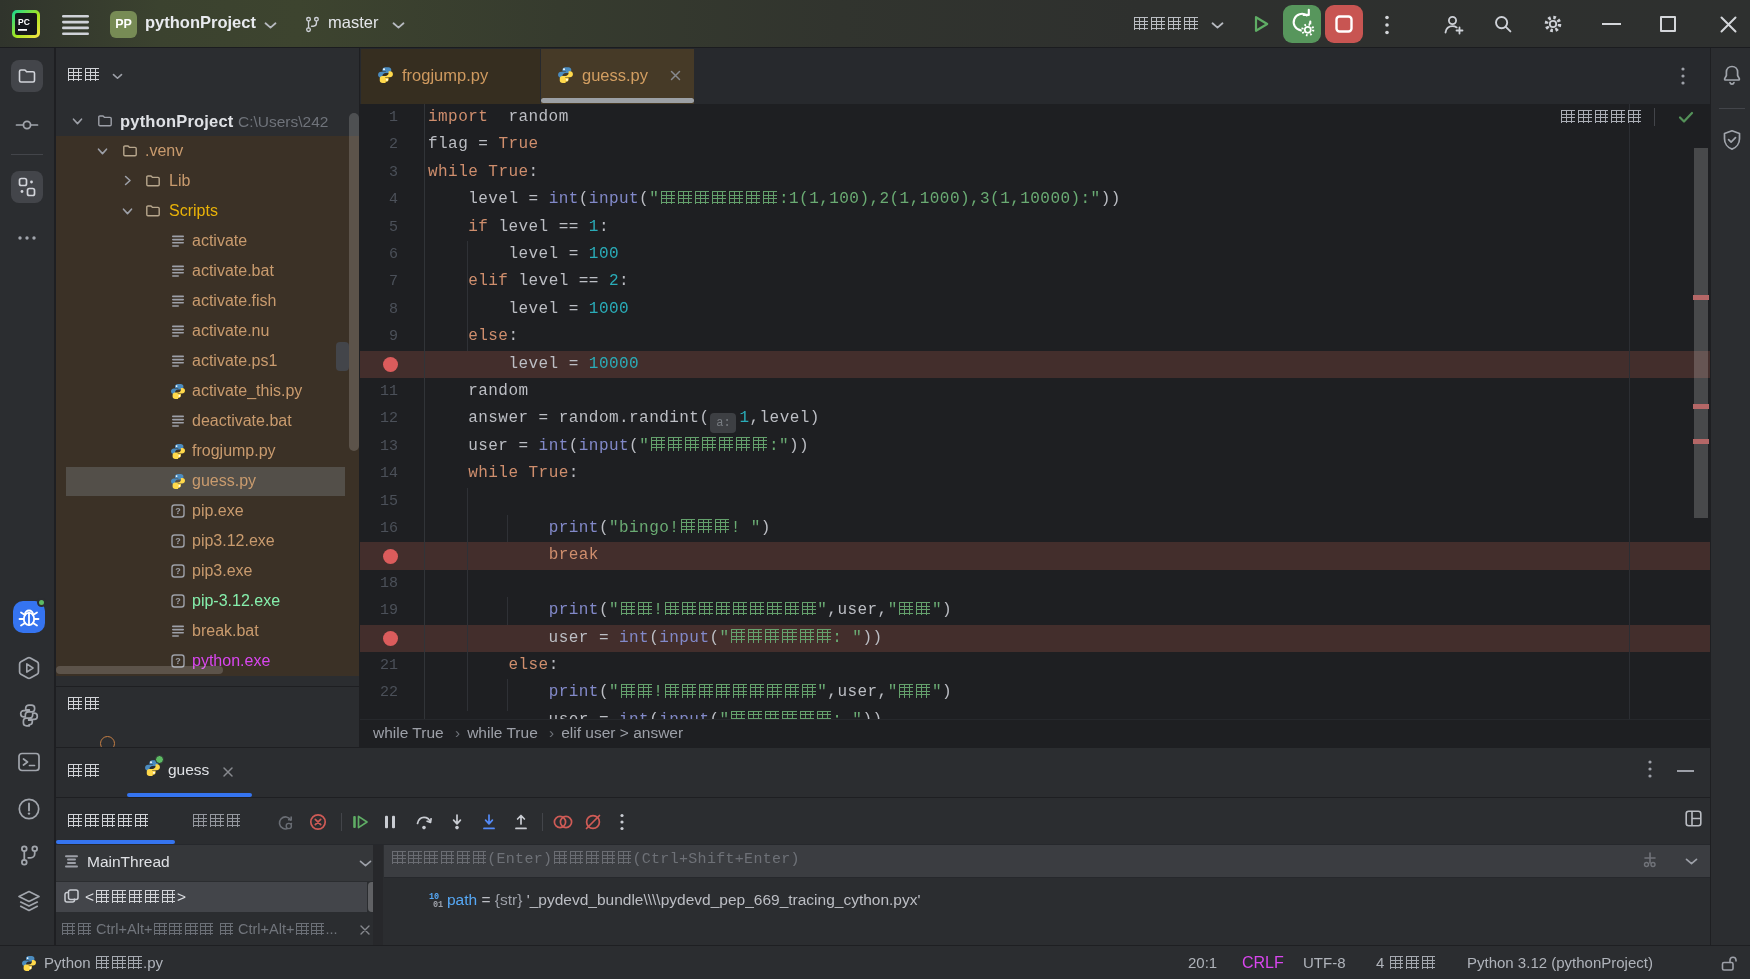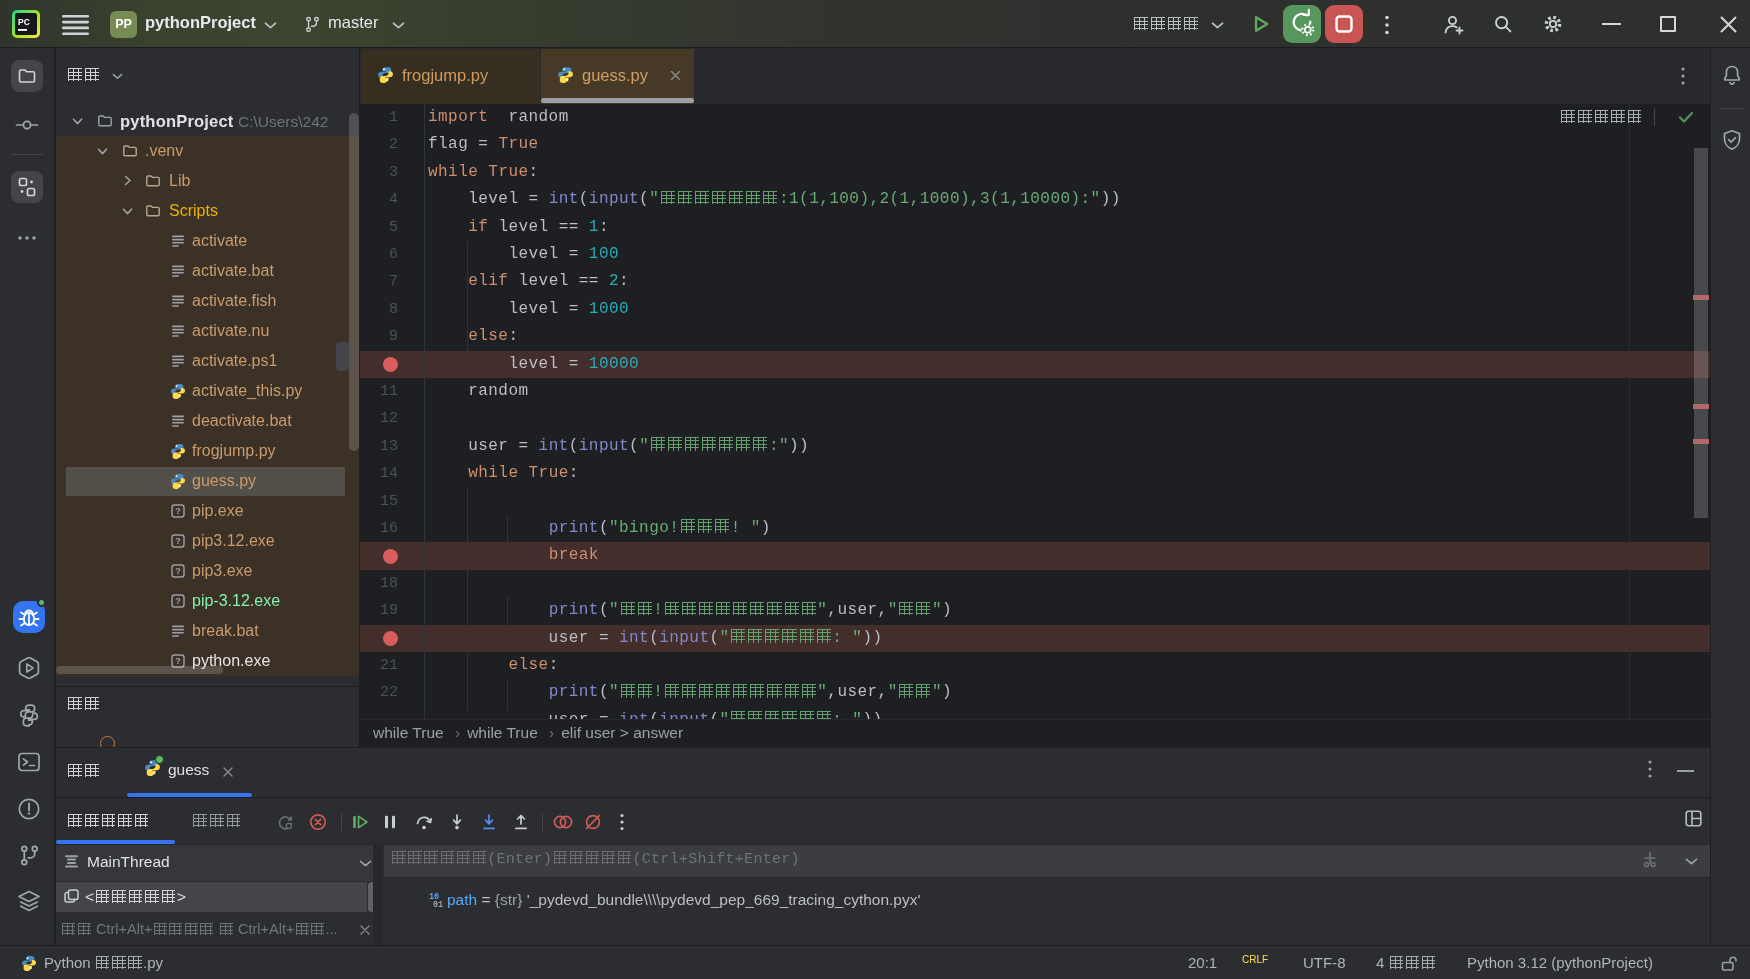--- a/index.html
+++ b/index.html
@@ -393,21 +393,21 @@
           <rect x="2" y="12.2" width="7" height="1.6" rx=".8" fill="#9da0a8"></rect>
         </svg>
       </div>
       <div class="trow" style="left:136px;top:568px;color:#c99b6e">break.bat</div>
       <div class="abs" style="left:114px;top:605px">
         <svg width="16" height="16" viewBox="0 0 16 16" style="">
           <rect x="2" y="2" width="12" height="12" rx="2.5" fill="none" stroke="#9da0a8" stroke-width="1.4"></rect>
 <text x="8" y="11.4" font-family="Liberation Sans" font-size="9" font-weight="bold" fill="#9da0a8" text-anchor="middle">?</text>
         </svg>
       </div>
-      <div class="trow" style="left:136px;top:598px;color:#e5e5e5">python.exe</div>
+      <div class="trow" style="left:136px;top:598px;color:#d946ef">python.exe</div>
       <div class="abs" style="left:280px;top:294px;width:13px;height:29px;background:#43454a;border-radius:4px"></div>
       <div class="abs" style="left:293px;top:65px;width:10px;height:338px;background:rgba(255,255,255,.17);border-radius:5px"></div>
       <div class="abs" style="left:0px;top:618px;width:167px;height:8px;background:rgba(255,255,255,.17);border-radius:4px"></div>
       <div class="abs" style="left:0;top:638px;width:303px;height:1px;background:#1e1f22"></div>
       <div class="abs" style="left:11px;top:647px;font-size:15.5px;font-weight:600;color:#dfe1e5"><i class="c"></i><i class="c"></i></div>
       <div class="abs" style="left:44px;top:688px;width:15px;height:15px;border:1.8px solid #c57f45;border-radius:50%"></div>
     </div>
     <div class="abs" style="left:359px;top:48px;width:1px;height:897px;background:#1e1f22"></div>
     <div class="abs" style="left:360px;top:48px;width:1350px;height:698px;background:#1e1f22;overflow:hidden">
       <div class="abs" style="left:0;top:0;width:1350px;height:56px;background:#27292d"></div>
@@ -485,20 +485,21 @@
       <div class="codeline" style="left:68px;top:83.4px">flag = <span class="k">True</span></div>
       <div class="codeline" style="left:68px;top:110.8px"><span class="k">while</span> <span class="k">True</span>:</div>
       <div class="codeline" style="left:68px;top:138.2px">    level = <span class="b">int</span>(<span class="b">input</span>(<span class="s">"<i class="c"></i><i class="c"></i><i class="c"></i><i class="c"></i><i class="c"></i><i class="c"></i><i class="c"></i>:1(1,100),2(1,1000),3(1,10000):"</span>))</div>
       <div class="codeline" style="left:68px;top:165.6px">    <span class="k">if</span> level == <span class="n">1</span>:</div>
       <div class="codeline" style="left:68px;top:193.0px">        level = <span class="n">100</span></div>
       <div class="codeline" style="left:68px;top:220.4px">    <span class="k">elif</span> level == <span class="n">2</span>:</div>
       <div class="codeline" style="left:68px;top:247.8px">        level = <span class="n">1000</span></div>
       <div class="codeline" style="left:68px;top:275.2px">    <span class="k">else</span>:</div>
       <div class="codeline" style="left:68px;top:302.6px">        level = <span class="n">10000</span></div>
       <div class="codeline" style="left:68px;top:330.0px">    random</div>
+      <div class="codeline" style="left:68px;top:357.4px">    answer = random.randint(<span style="display:inline-block;width:26px;height:20px;margin:0 3px 0 1px;background:#3d3f43;border-radius:4px;vertical-align:-4px;text-align:center;line-height:20px;font-size:12px;color:#787c82;letter-spacing:0">a:</span><span class="n">1</span>,level)</div>
       <div class="codeline" style="left:68px;top:384.8px">    user = <span class="b">int</span>(<span class="b">input</span>(<span class="s">"<i class="c"></i><i class="c"></i><i class="c"></i><i class="c"></i><i class="c"></i><i class="c"></i><i class="c"></i>:"</span>))</div>
       <div class="codeline" style="left:68px;top:412.2px">    <span class="k">while</span> <span class="k">True</span>:</div>
       <div class="codeline" style="left:68px;top:467.0px">            <span class="b">print</span>(<span class="s">"bingo!<i class="c"></i><i class="c"></i><i class="c"></i>! "</span>)</div>
       <div class="codeline" style="left:68px;top:494.4px">            <span class="k">break</span></div>
       <div class="codeline" style="left:68px;top:549.2px">            <span class="b">print</span>(<span class="s">"<i class="c"></i><i class="c"></i>!<i class="c"></i><i class="c"></i><i class="c"></i><i class="c"></i><i class="c"></i><i class="c"></i><i class="c"></i><i class="c"></i><i class="c"></i>"</span>,user,<span class="s">"<i class="c"></i><i class="c"></i>"</span>)</div>
       <div class="codeline" style="left:68px;top:576.6px">            user = <span class="b">int</span>(<span class="b">input</span>(<span class="s">"<i class="c"></i><i class="c"></i><i class="c"></i><i class="c"></i><i class="c"></i><i class="c"></i>: "</span>))</div>
       <div class="codeline" style="left:68px;top:604.0px">        <span class="k">else</span>:</div>
       <div class="codeline" style="left:68px;top:631.4px">            <span class="b">print</span>(<span class="s">"<i class="c"></i><i class="c"></i>!<i class="c"></i><i class="c"></i><i class="c"></i><i class="c"></i><i class="c"></i><i class="c"></i><i class="c"></i><i class="c"></i><i class="c"></i>"</span>,user,<span class="s">"<i class="c"></i><i class="c"></i>"</span>)</div>
       <div class="codeline" style="left:68px;top:658.8px">            user = <span class="b">int</span>(<span class="b">input</span>(<span class="s">"<i class="c"></i><i class="c"></i><i class="c"></i><i class="c"></i><i class="c"></i><i class="c"></i>: "</span>))</div>
       <div class="abs" style="left:1200px;top:60px;font-size:15.5px;color:#b6bac2"><i class="c"></i><i class="c"></i><i class="c"></i><i class="c"></i><i class="c"></i></div>
@@ -707,21 +708,21 @@
           <g transform="scale(1.0)">
 <path fill="#4b8bbe" d="M7.9 1.1C6.2 1.1 5.1 2 5.1 3.4v1.5h3.2v.6H3.9C2.3 5.5 1 6.7 1 8.3c0 1.6 1.1 2.7 2.7 2.7h1.4V9.3c0-1.5 1.3-2.8 2.9-2.8h3c1.4 0 2.4-1 2.4-2.4V3.4c0-1.4-1.1-2.3-2.6-2.3H7.9z"></path>
 <circle cx="6.6" cy="3.1" r="0.9" fill="#fff"></circle>
 <path fill="#ffd94b" d="M8.1 14.9c1.7 0 2.8-.9 2.8-2.3v-1.5H7.7v-.6h4.4c1.6 0 2.9-1.2 2.9-2.8 0-1.6-1.1-2.7-2.7-2.7h-1.4v1.7c0 1.5-1.3 2.8-2.9 2.8H5c-1.4 0-2.4 1-2.4 2.4v1.7c0 1.4 1.1 2.3 2.6 2.3h2.9z"></path>
 <circle cx="9.4" cy="12.9" r="0.9" fill="#fff"></circle>
           </g>
         </svg>
       </div>
       <div class="abs" style="left:44px;top:8px;font-size:15px;color:#afb3ba">Python <i class="c"></i><i class="c"></i><i class="c"></i>.py</div>
       <div class="abs" style="left:1188px;top:8px;font-size:15px;color:#afb3ba">20:1</div>
-      <div class="abs" style="left:1242px;top:8px;font-size:10px;color:#fde047">CRLF</div>
+      <div class="abs" style="left:1242px;top:8px;font-size:16px;color:#d946ef">CRLF</div>
       <div class="abs" style="left:1303px;top:8px;font-size:15px;color:#afb3ba">UTF-8</div>
       <div class="abs" style="left:1376px;top:8px;font-size:15px;color:#afb3ba">4 <i class="c"></i><i class="c"></i><i class="c"></i></div>
       <div class="abs" style="left:1467px;top:8px;font-size:15px;color:#afb3ba">Python 3.12 (pythonProject)</div>
       <div class="abs" style="left:1721px;top:9px">
         <svg width="17" height="17" viewBox="0 0 17 17" style="">
           <rect x="1.5" y="7.5" width="10.5" height="7.5" rx="1.5" fill="none" stroke="#9da0a8" stroke-width="1.6"></rect>
 <path d="M9 7.5V5.2a3 3 0 0 1 6 0v.8" fill="none" stroke="#9da0a8" stroke-width="1.6" stroke-linecap="round"></path>
         </svg>
       </div>
     </div>

